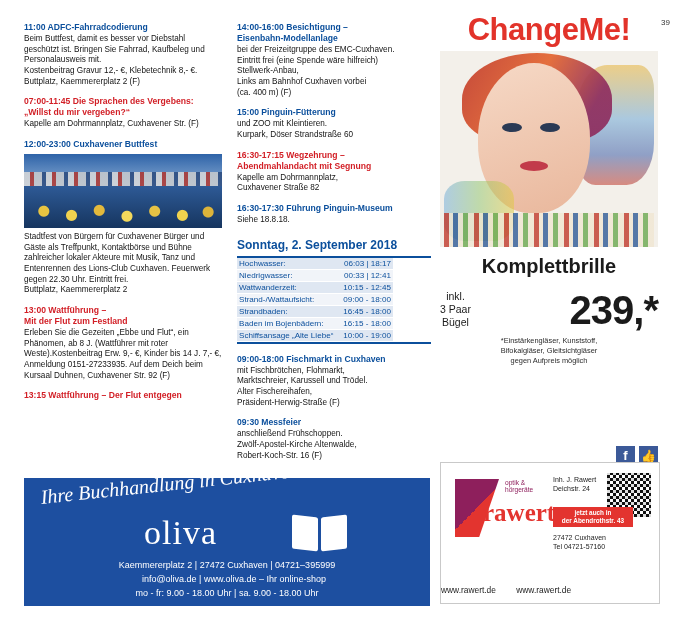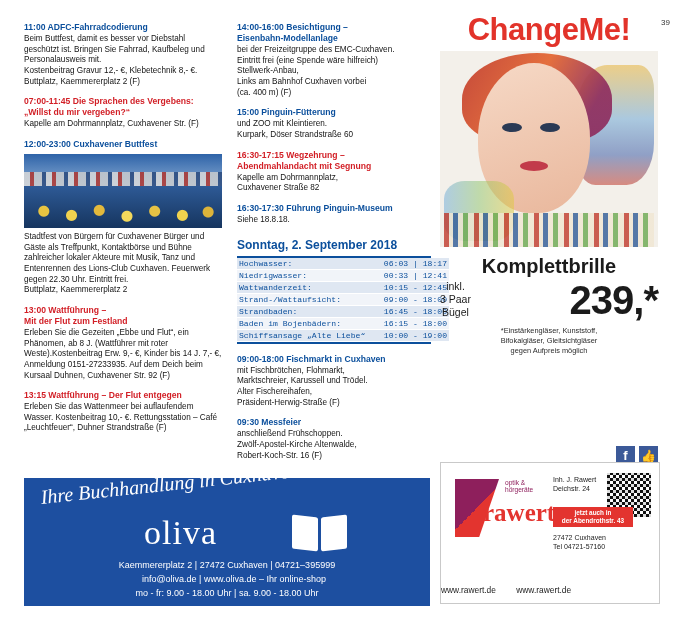--- a/index.html
+++ b/index.html
@@ -35,21 +35,21 @@
       radial-gradient(circle at 80% 70%, #efd24e 0 5px, transparent 6px),
       radial-gradient(circle at 93% 62%, #ddb43a 0 5px, transparent 6px),
       linear-gradient(#2e5a96,#16355f);}
   .photo .sky{position:absolute;left:0;right:0;top:0;height:34px;
     background:linear-gradient(#2e63a8,#8fb0d6);}
   .photo .boats{position:absolute;left:0;right:0;top:18px;height:20px;
     background:repeating-linear-gradient(90deg,#d9d9d9 0 6px,#b0362f 6px 10px,#c9cbcd 10px 18px,#2b4a7d 18px 22px);opacity:.85;}
 
   
   .daytitle{color:#0b4f9c;font-weight:bold;font-size:12px;margin:12px 0 4px 0;}
-  .sched{width:212px;border-collapse:collapse;font-size:8.1px;font-family:Liberation Mono, monospace;}
+  .sched{width:156px;border-collapse:collapse;font-size:8.1px;}
   .sched tr{border-bottom:1px solid #ffffff;}
   .sched td{padding:1px 2px;color:#0b4f9c;}
   .sched td.lbl{text-align:left;}
   .sched td.val{text-align:right;white-space:nowrap;}
   .sched tr.alt td{background:#dfe7f2;}
   .sched tr.pl td{background:#f1f4f9;}
   .sched-wrap{border-top:2px solid #0b4f9c;border-bottom:2px solid #0b4f9c;}
 
   
   .rail{position:absolute;left:440px;top:14px;width:218px;text-align:center;}
@@ -66,21 +66,21 @@
   .lips{position:absolute;left:80px;top:110px;width:28px;height:10px;border-radius:50%;background:#c23b4a;}
   .splash1{position:absolute;right:4px;top:14px;width:78px;height:120px;
     background:linear-gradient(180deg,#e7b33a,#6fa8d6 45%,#3f5ea8 75%,#c0392b);opacity:.55;
     border-radius:40% 20% 35% 25%;}
   .splash2{position:absolute;left:4px;bottom:6px;width:70px;height:60px;
     background:linear-gradient(90deg,#6aa9d8,#8cc36c,#e0c93c);opacity:.5;border-radius:30%;}
   .brushes{position:absolute;left:4px;bottom:0;width:210px;height:34px;
     background:repeating-linear-gradient(90deg,#c0392b 0 5px,#f0e6d2 5px 9px,#2e5a96 9px 14px,#f0e6d2 14px 19px,#6aa84f 19px 24px,#f0e6d2 24px 30px);opacity:.8;}
 
   .kb-title{font-weight:bold;font-size:20px;color:#1b1b1b;margin-top:8px;}
-  .kb-row{display:flex;align-items:flex-end;justify-content:space-between;margin-top:2px;}
+  .kb-row{display:flex;align-items:flex-end;justify-content:space-between;margin-top:12px;}
   .kb-left{font-size:10.5px;line-height:1.25;color:#1b1b1b;}
   .kb-price{font-size:40px;font-weight:bold;color:#1b1b1b;line-height:.95;letter-spacing:-1px;}
   .kb-note{font-size:7.4px;color:#2b2b2b;line-height:1.3;margin-top:7px;}
 
   .social{position:absolute;right:0;top:432px;display:flex;gap:4px;}
   .fbox{width:19px;height:19px;background:#3b5998;color:#fff;font-weight:bold;font-size:13px;
     display:flex;align-items:center;justify-content:center;}
   .tbox{width:19px;height:19px;background:#3b5998;color:#fff;font-size:12px;
     display:flex;align-items:center;justify-content:center;}
 
@@ -150,21 +150,20 @@
     </div>
 
     <div class="ev">
       <div class="ev-title red" style="white-space:pre-line">13:00 Wattführung –
 Mit der Flut zum Festland</div>
       <div class="ev-body" style="white-space:pre-line">Erleben Sie die Gezeiten „Ebbe und Flut“, ein Phänomen, ab 8 J. (Wattführer mit roter Weste).Kostenbeitrag Erw. 9,- €, Kinder bis 14 J. 7,- €, Anmeldung 0151-27233935. Auf dem Deich beim Kursaal Duhnen, Cuxhavener Str. 92 (F)</div>
     </div>
 
     <div class="ev">
       <div class="ev-title red">13:15 Wattführung – Der Flut entgegen</div>
-      <div class="ev-body" style="white-space:pre-line">Erleben Sie das Wattenmeer bei auflaufendem Wasser. Kostenbeitrag 10,- €. Rettungsstation – Café „Leuchtfeuer“, Duhner Strandstraße (F)</div>
     </div>
   </div>
 
   <div class="col col2">
 
     <div class="ev">
       <div class="ev-title" style="white-space:pre-line">14:00-16:00 Besichtigung –
 Eisenbahn-Modellanlage</div>
       <div class="ev-body" style="white-space:pre-line">bei der Freizeitgruppe des EMC-Cuxhaven.
 Eintritt frei (eine Spende wäre hilfreich)

